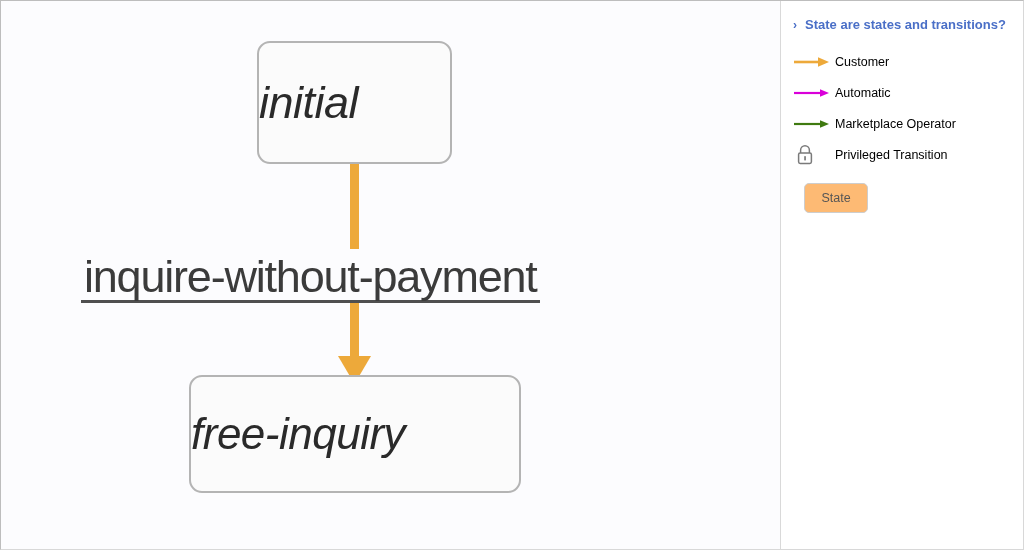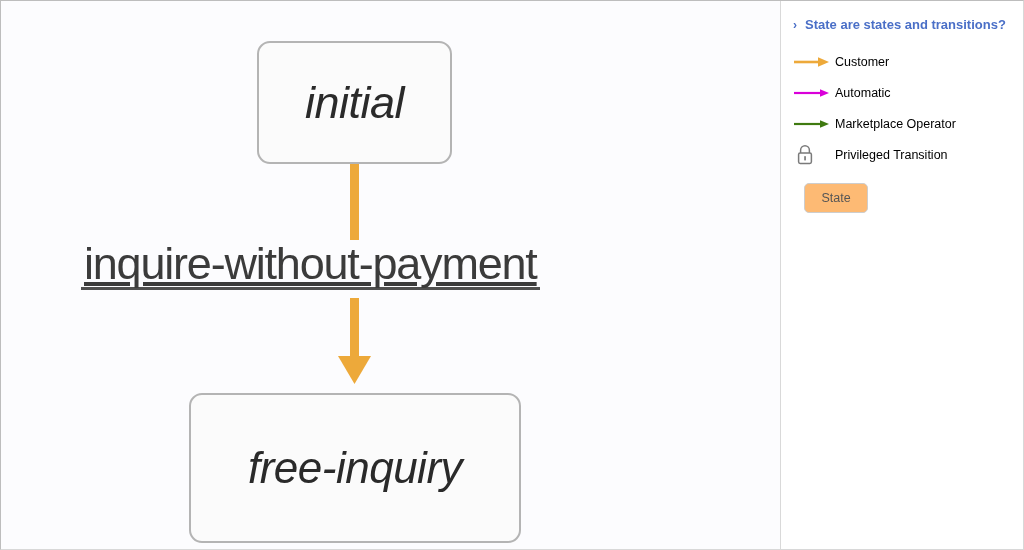--- a/index.html
+++ b/index.html
@@ -40,62 +40,60 @@
   }
 
   .state-node {
     position: absolute;
     box-sizing: border-box;
     background: #fbfbfb;
     border: 2px solid #b4b4b4;
     border-radius: 13px;
     display: flex;
     align-items: center;
-    justify-content: center;
   }
   .state-node-label {
     font-family: "Liberation Sans", sans-serif;
     font-style: italic;
     font-weight: 400;
     color: #2a2a2a;
     white-space: nowrap;
     letter-spacing: -0.5px;
   }
   #node-initial {
     left: 256px;
     top: 40px;
     width: 195px;
     height: 123px;
   }
   #node-initial .state-node-label { font-size: 45px; }
   #node-free-inquiry {
     left: 188px;
-    top: 392px;
+    top: 374px;
     width: 332px;
-    height: 150px;
+    height: 118px;
   }
   #node-free-inquiry .state-node-label { font-size: 44px; }
 
   .transition-label {
     position: absolute;
     font-family: "Liberation Sans", sans-serif;
     font-size: 45px;
     font-weight: 400;
     color: #3b3b3b;
     white-space: nowrap;
     background: #fcfcfe;
     padding: 0 3px;
     letter-spacing: -1.2px;
     border-bottom: 3px solid #4f4f4f;
     line-height: 1.05;
   }
   #label-inquire-without-payment {
     left: 80px;
-    top: 239px;
-    text-decoration: underline;
+    top: 252px;
   }
 
   
   #divider {
     position: absolute;
     left: 779px;
     top: 0;
     width: 1px;
     height: 548px;
     background: #d9d9d9;

